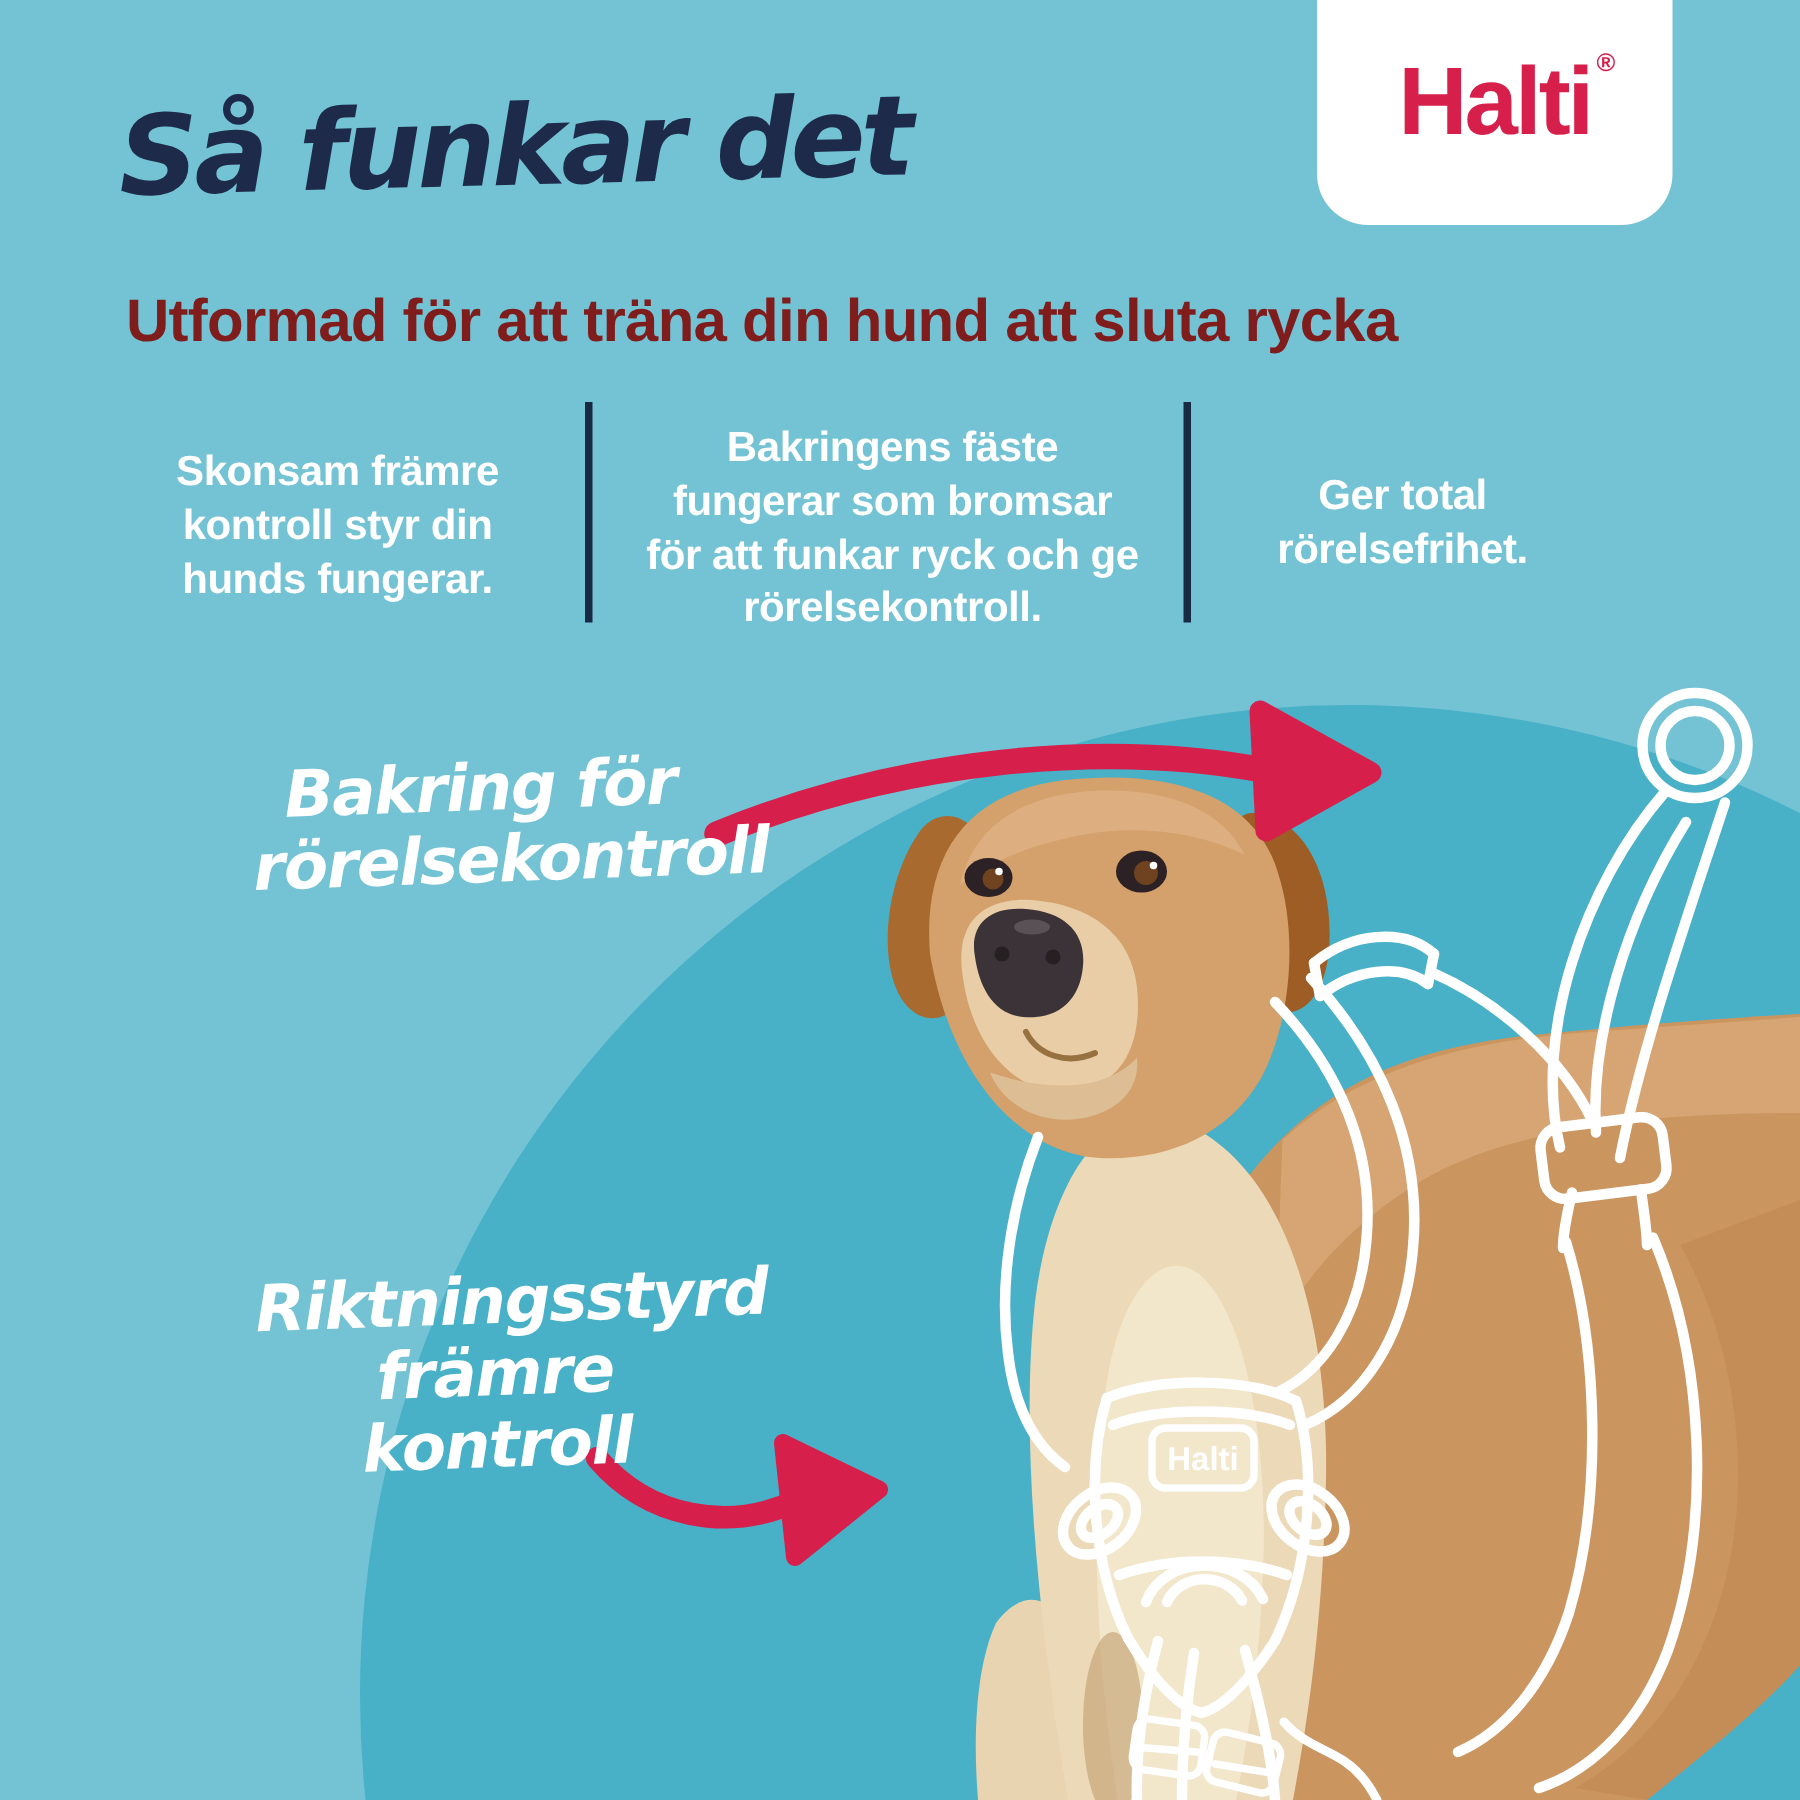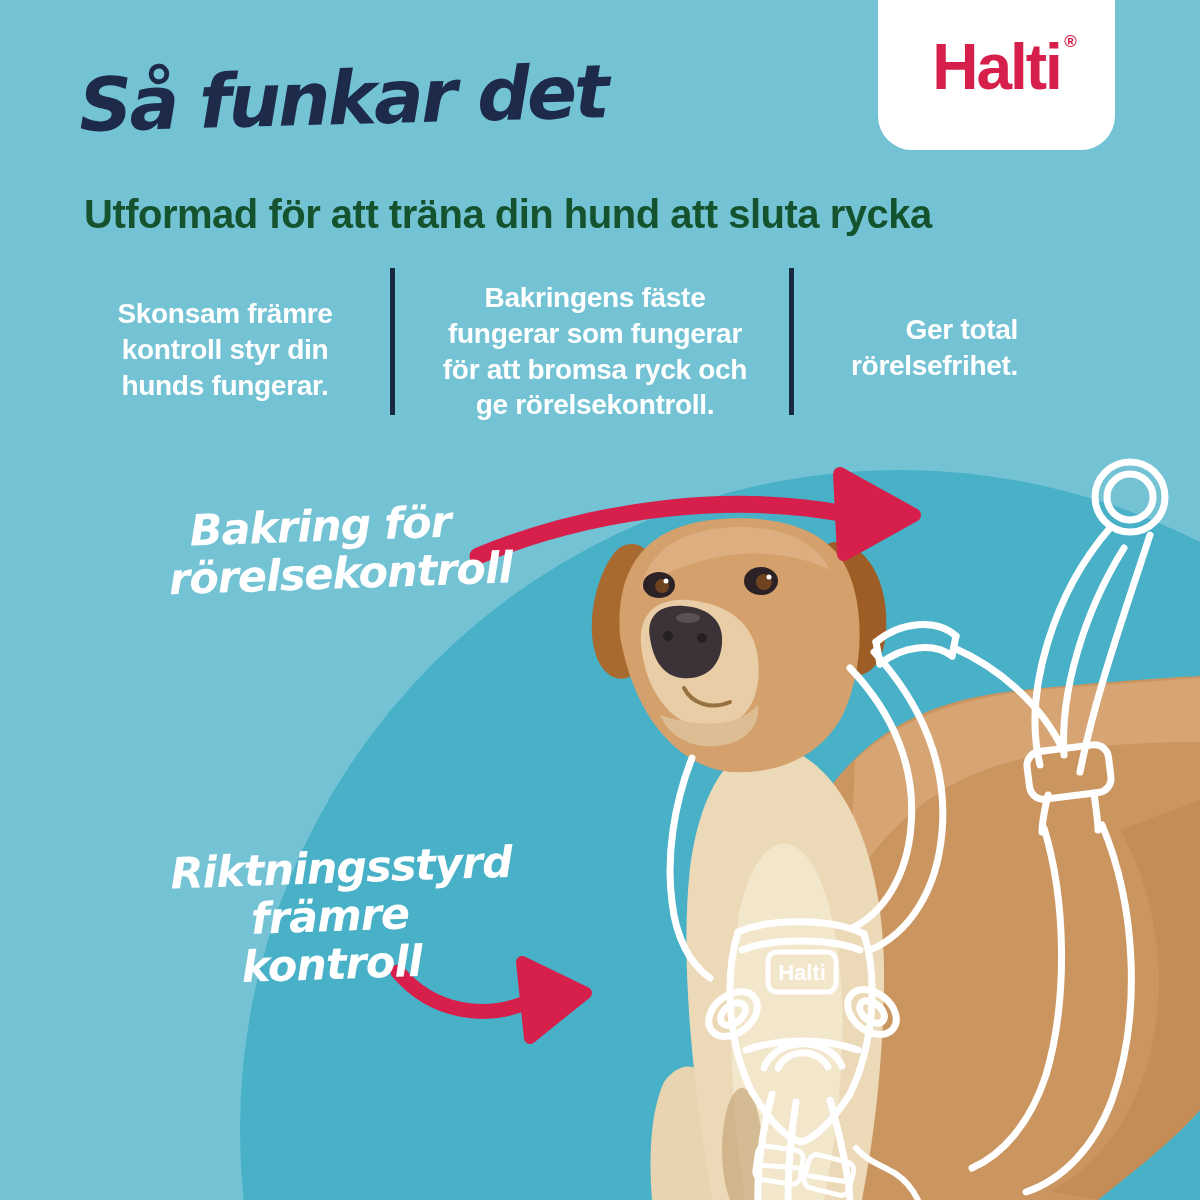--- a/index.html
+++ b/index.html
@@ -32,29 +32,29 @@
     display:inline-block; margin-top:30px;
     font-size:64px; font-weight:bold; letter-spacing:-2px; color:#d6204b;
     position:relative;
   }
   .logo-reg {
     font-size:17px; font-weight:bold; color:#d6204b;
     position:absolute; top:2px; right:-16px; letter-spacing:0;
   }
   .subtitle {
     left:84px; top:192px; width:900px;
-    font-size:40px; font-weight:bold; letter-spacing:-0.5px; color:#14532d;
+    font-size:40px; font-weight:bold; letter-spacing:-0.5px; color:#7f1d1d;
   }
   .feature {
     color:#ffffff; font-size:28px; font-weight:bold; line-height:1.28;
     text-align:center; letter-spacing:-0.3px;
   }
   .feature-1 { left:95px;  top:296px; width:260px; }
   .feature-2 { left:430px; top:280px; width:330px; }
-  .feature-3 { left:758px; top:312px; width:260px;text-align:right; }
+  .feature-3 { left:805px; top:312px; width:260px; }
   .divider {
     position:absolute; z-index:4; top:268px; width:5px; height:147px;
     background:#172a42;
   }
   .divider-1 { left:390px; }
   .divider-2 { left:789px; }
   .annotation {
     color:#ffffff; text-align:center;
     font-family:"DejaVu Sans", sans-serif;
     font-size:43px; font-weight:bold; font-style:italic;
@@ -177,21 +177,21 @@
     <span class="logo-text">
       <span>Halti</span>
       <span class="logo-reg">®</span>
     </span>
   </div>
 
   <div class="txt subtitle">Utformad för att träna din hund att sluta rycka</div>
 
   <div class="txt feature feature-1">Skonsam främre kontroll styr din hunds fungerar.</div>
   <div class="divider divider-1"></div>
-  <div class="txt feature feature-2">Bakringens fäste fungerar som fungerar för att bromsa ryck och ge rörelsekontroll.</div>
+  <div class="txt feature feature-2">Bakringens fäste fungerar som bromsar för att funkar ryck och ge rörelsekontroll.</div>
   <div class="divider divider-2"></div>
   <div class="txt feature feature-3">Ger total rörelsefrihet.</div>
 
   <div class="txt annotation annotation-back">
     <div>Bakring för</div>
     <div>rörelsekontroll</div>
   </div>
   <div class="txt annotation annotation-front">
     <div>Riktningsstyrd</div>
     <div>främre kontroll</div>

